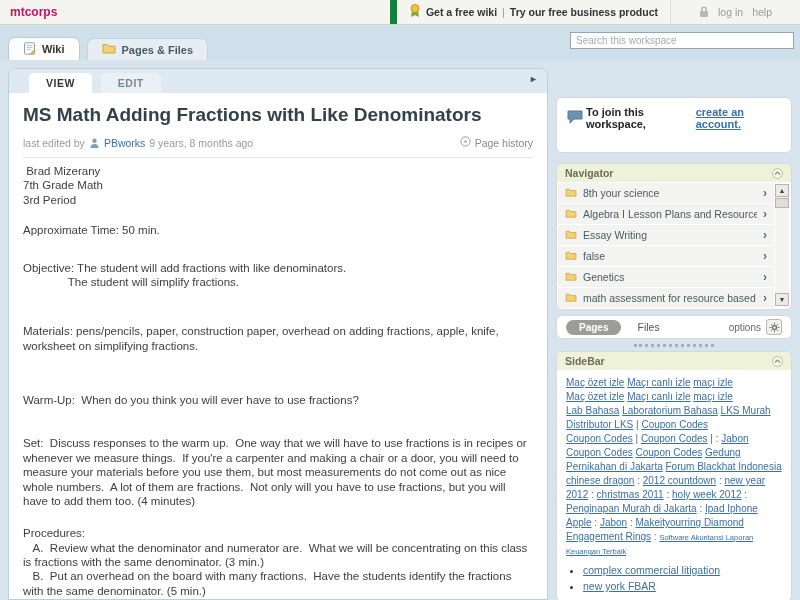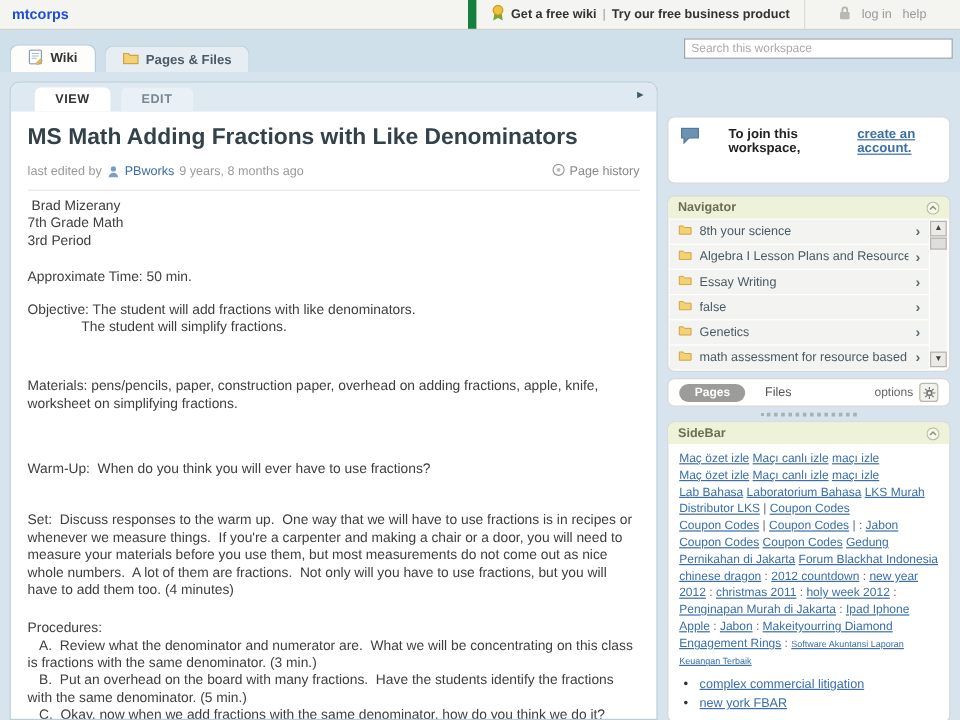--- a/index.html
+++ b/index.html
@@ -3,21 +3,21 @@
 <meta charset="utf-8">
 <style>
   * { margin:0; padding:0; box-sizing:border-box; }
   html,body { width:800px; height:600px; overflow:hidden; }
   body { font-family:"Liberation Sans", sans-serif; background:var(--page-bg,#d7e4ed); position:relative; }
   a, .link { color:var(--link-blue,#3a6fa8); text-decoration:underline; cursor:pointer; }
 
   
   .topbar { position:absolute; top:0; left:0; right:0; height:25px; background:#f4f4f0;
             border-bottom:1px solid #d2d2c8; display:flex; align-items:center; }
-  .brand { margin-left:10px; font-size:12px; font-weight:bold; color:#1d4ed8; cursor:pointer; }
+  .brand { margin-left:10px; font-size:12px; font-weight:bold; color:#be185d; cursor:pointer; }
   .topbar-right { margin-left:auto; display:flex; align-items:stretch; height:100%; }
   .promo { display:flex; align-items:center; gap:5px; padding:0 12px; border-left:7px solid #15803d;
            font-size:10.5px; font-weight:bold; color:#333; }
   .promo .sep { color:#999; font-weight:normal; }
   .auth { display:flex; align-items:center; gap:9px; padding:0 28px; border-left:1px solid #ddddd2;
           font-size:10.5px; color:#999; }
   .auth span { cursor:pointer; }
 
   
   .navbar { position:absolute; top:25px; left:0; right:0; height:35px; background:var(--navbar-bg,#d0e0ea); }
@@ -39,28 +39,28 @@
   .vtab.view { background:#fff; color:#333; margin-left:20px; }
   .vtab.edit { background:#e9f0f6; color:#7a8791; margin-left:9px; }
   .expand-arrow { position:absolute; right:9px; top:5px; color:#3d5a6b; font-size:9px; cursor:pointer; }
   .card-body { padding:8px 14px 0 14px; }
   .page-title { font-size:19px; font-weight:bold; color:var(--accent-dark,#33424a); margin:3px 0 10px 0; }
   .meta { display:flex; align-items:center; font-size:10.5px; color:#9a9a9a; gap:4px; }
   .meta .user-icon { display:inline-flex; margin:0 1px; }
   .meta-right { margin-left:auto; display:flex; align-items:center; gap:4px; color:#888; cursor:pointer; }
   .divider { border:none; border-top:1px solid #e6e6e6; margin:8px 0 6px 0; }
   .para { font-size:11.5px; color:#3e3e3e; line-height:1.25; white-space:pre-wrap; }
-  .mb16{margin-bottom:16px} .mb23{margin-bottom:13px} .mb35{margin-bottom:35px}
+  .mb16{margin-bottom:16px} .mb23{margin-bottom:23px} .mb35{margin-bottom:35px}
   .mb40{margin-bottom:40px} .mb29{margin-bottom:29px} .mb18{margin-bottom:18px}
 
   
   .sidebar { position:absolute; left:556px; top:97px; width:236px; }
   .sbox { background:#fff; border:1px solid #d8d8d4; border-radius:6px; }
   .join-box { height:56px; padding:8px 10px; margin-bottom:10px; }
-  .join-row1 { display:flex; align-items:flex-start; gap:24px; font-size:11px; font-weight:bold; color:#222; }
+  .join-row1 { display:flex; align-items:center; gap:3px; font-size:11px; font-weight:bold; color:#222; }
   .join-row2 { margin-top:8px; padding-left:2px; font-size:10.5px; color:#999; }
 
   .panel-header { height:18px; background:var(--panel-header-bg,#edf2d8); border-radius:5px 5px 0 0;
                   display:flex; align-items:center; padding:0 8px; font-size:10.5px; font-weight:bold; color:#6e6e58; }
   .collapse { margin-left:auto; display:inline-flex; cursor:pointer; }
 
   .navigator-box { height:147px; margin-bottom:5px; position:relative; overflow:hidden; }
   .nav-items { position:absolute; top:19px; left:1px; right:17px; bottom:1px; }
   .nav-item { height:20px; display:flex; align-items:center; gap:6px; padding:0 7px; background:#f3f3f1;
               margin-bottom:1px; font-size:10.5px; color:#4a5a63; cursor:pointer; }

